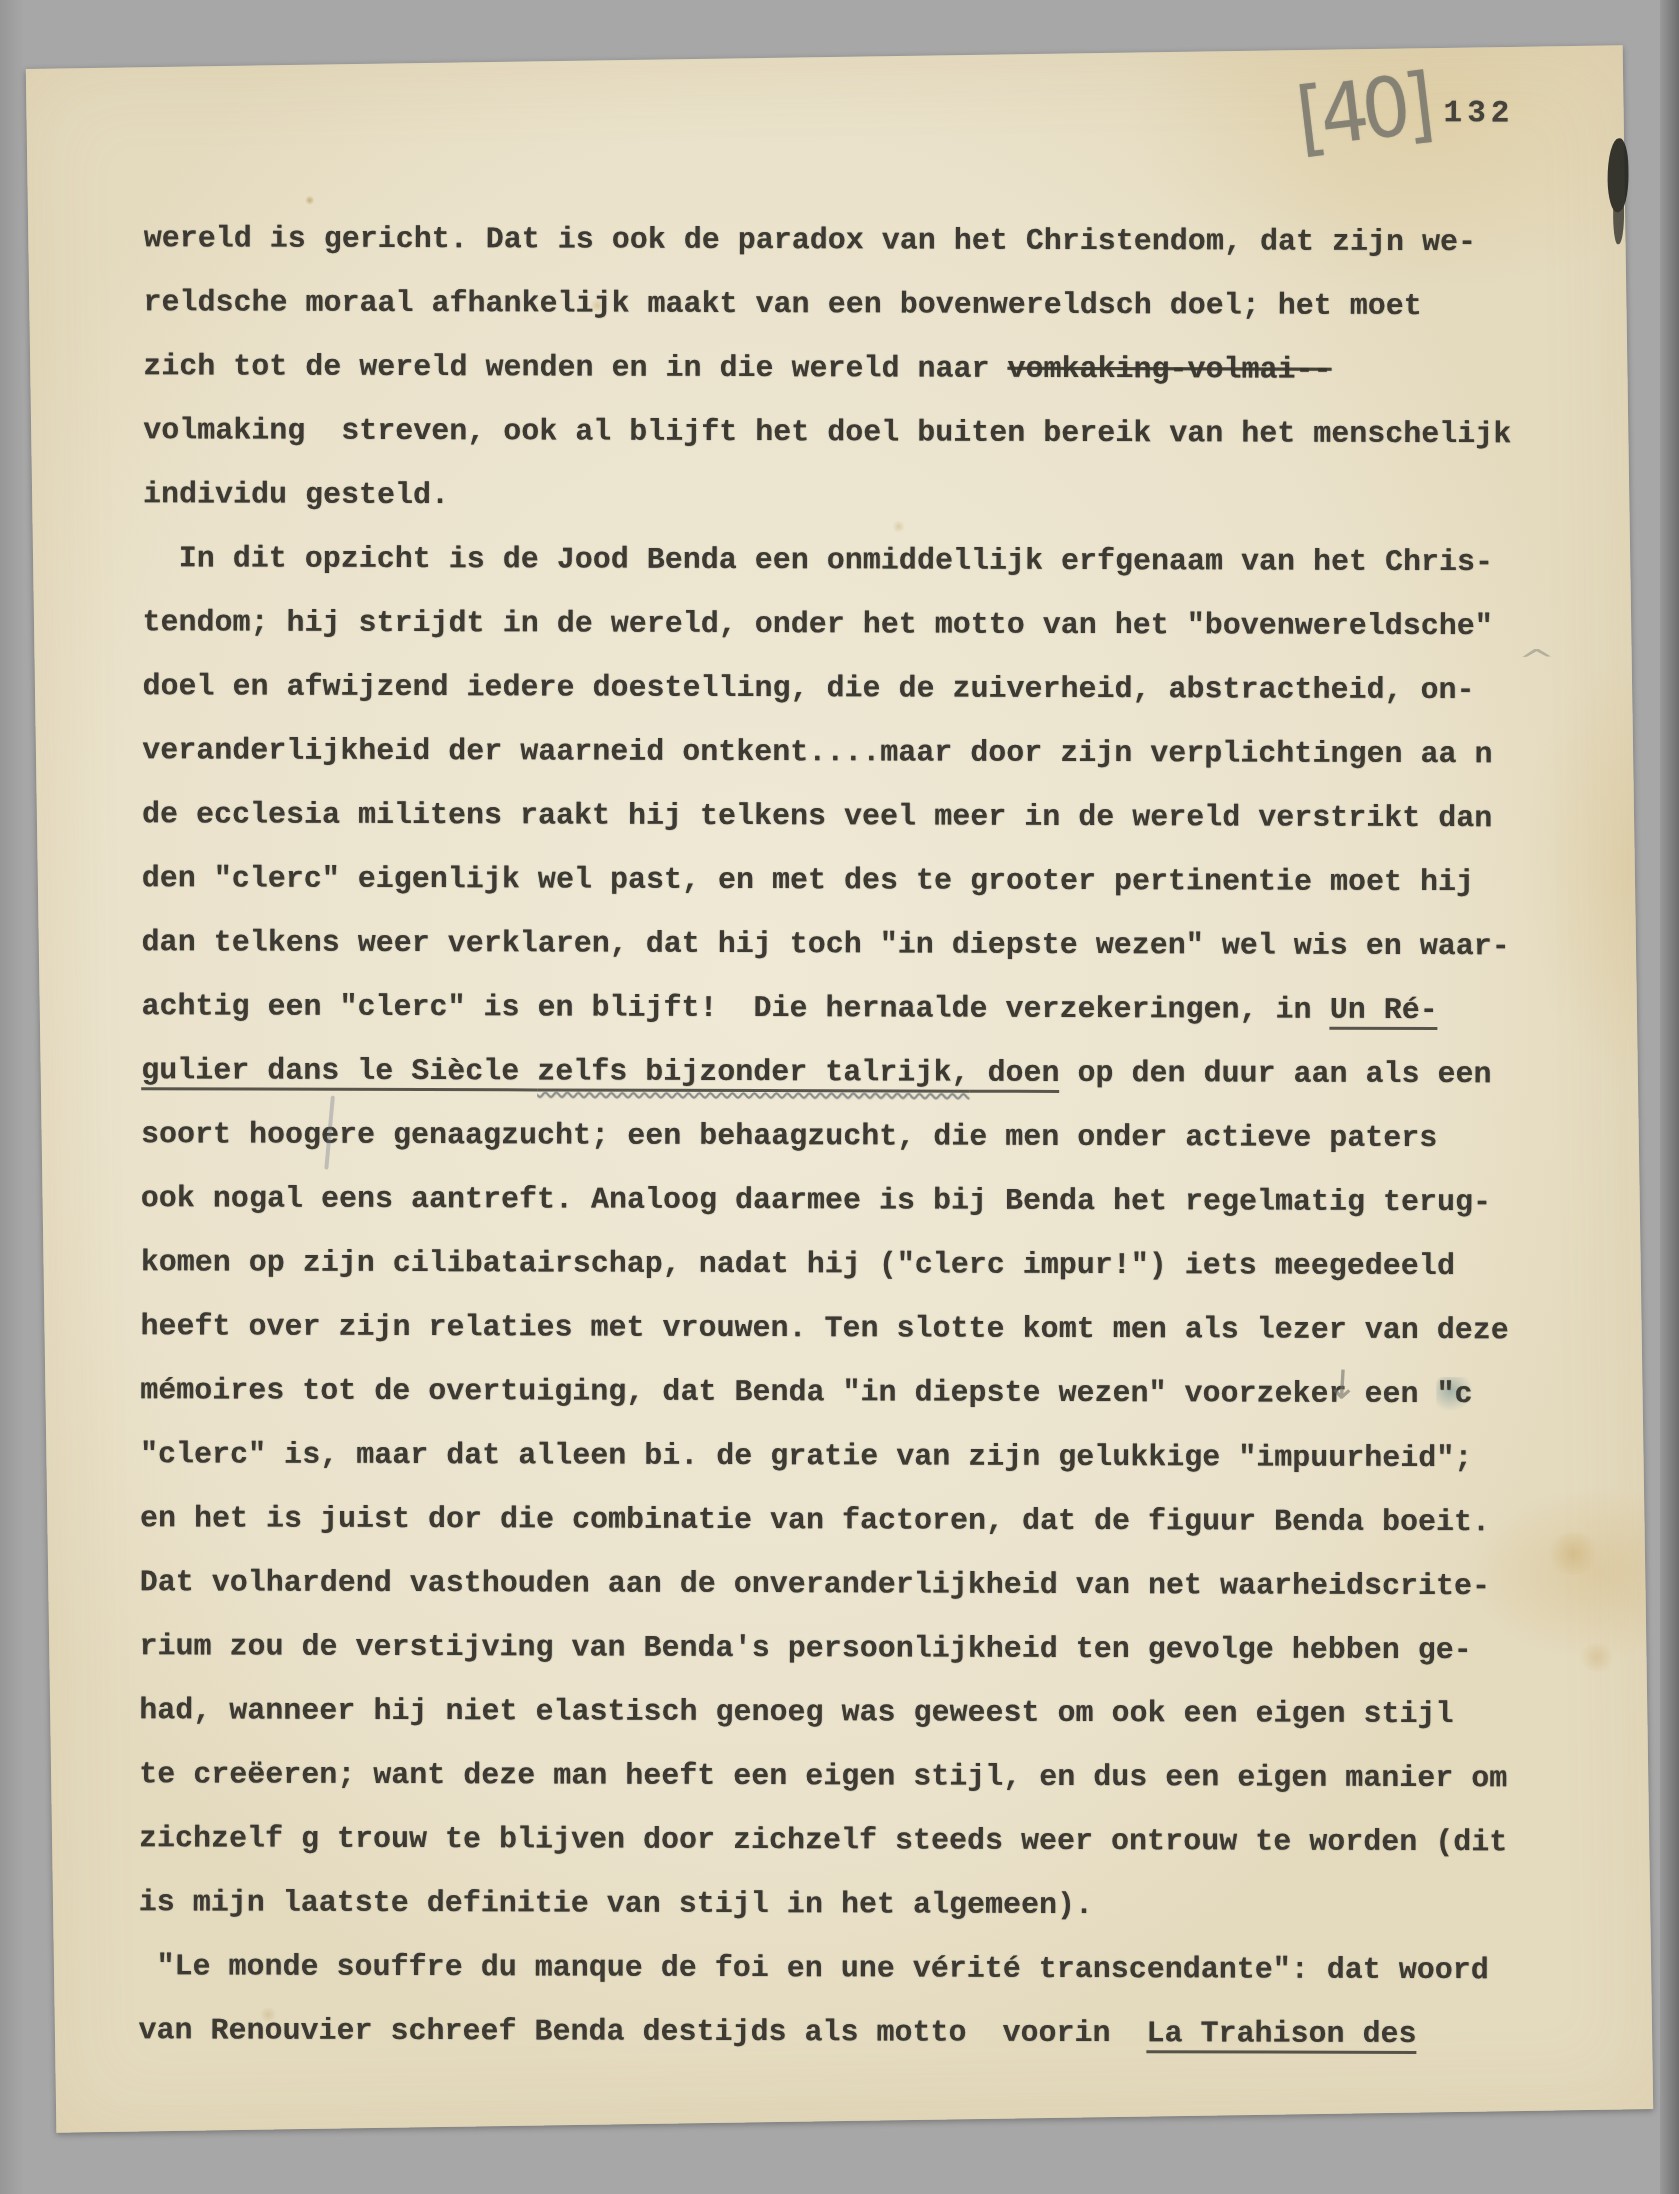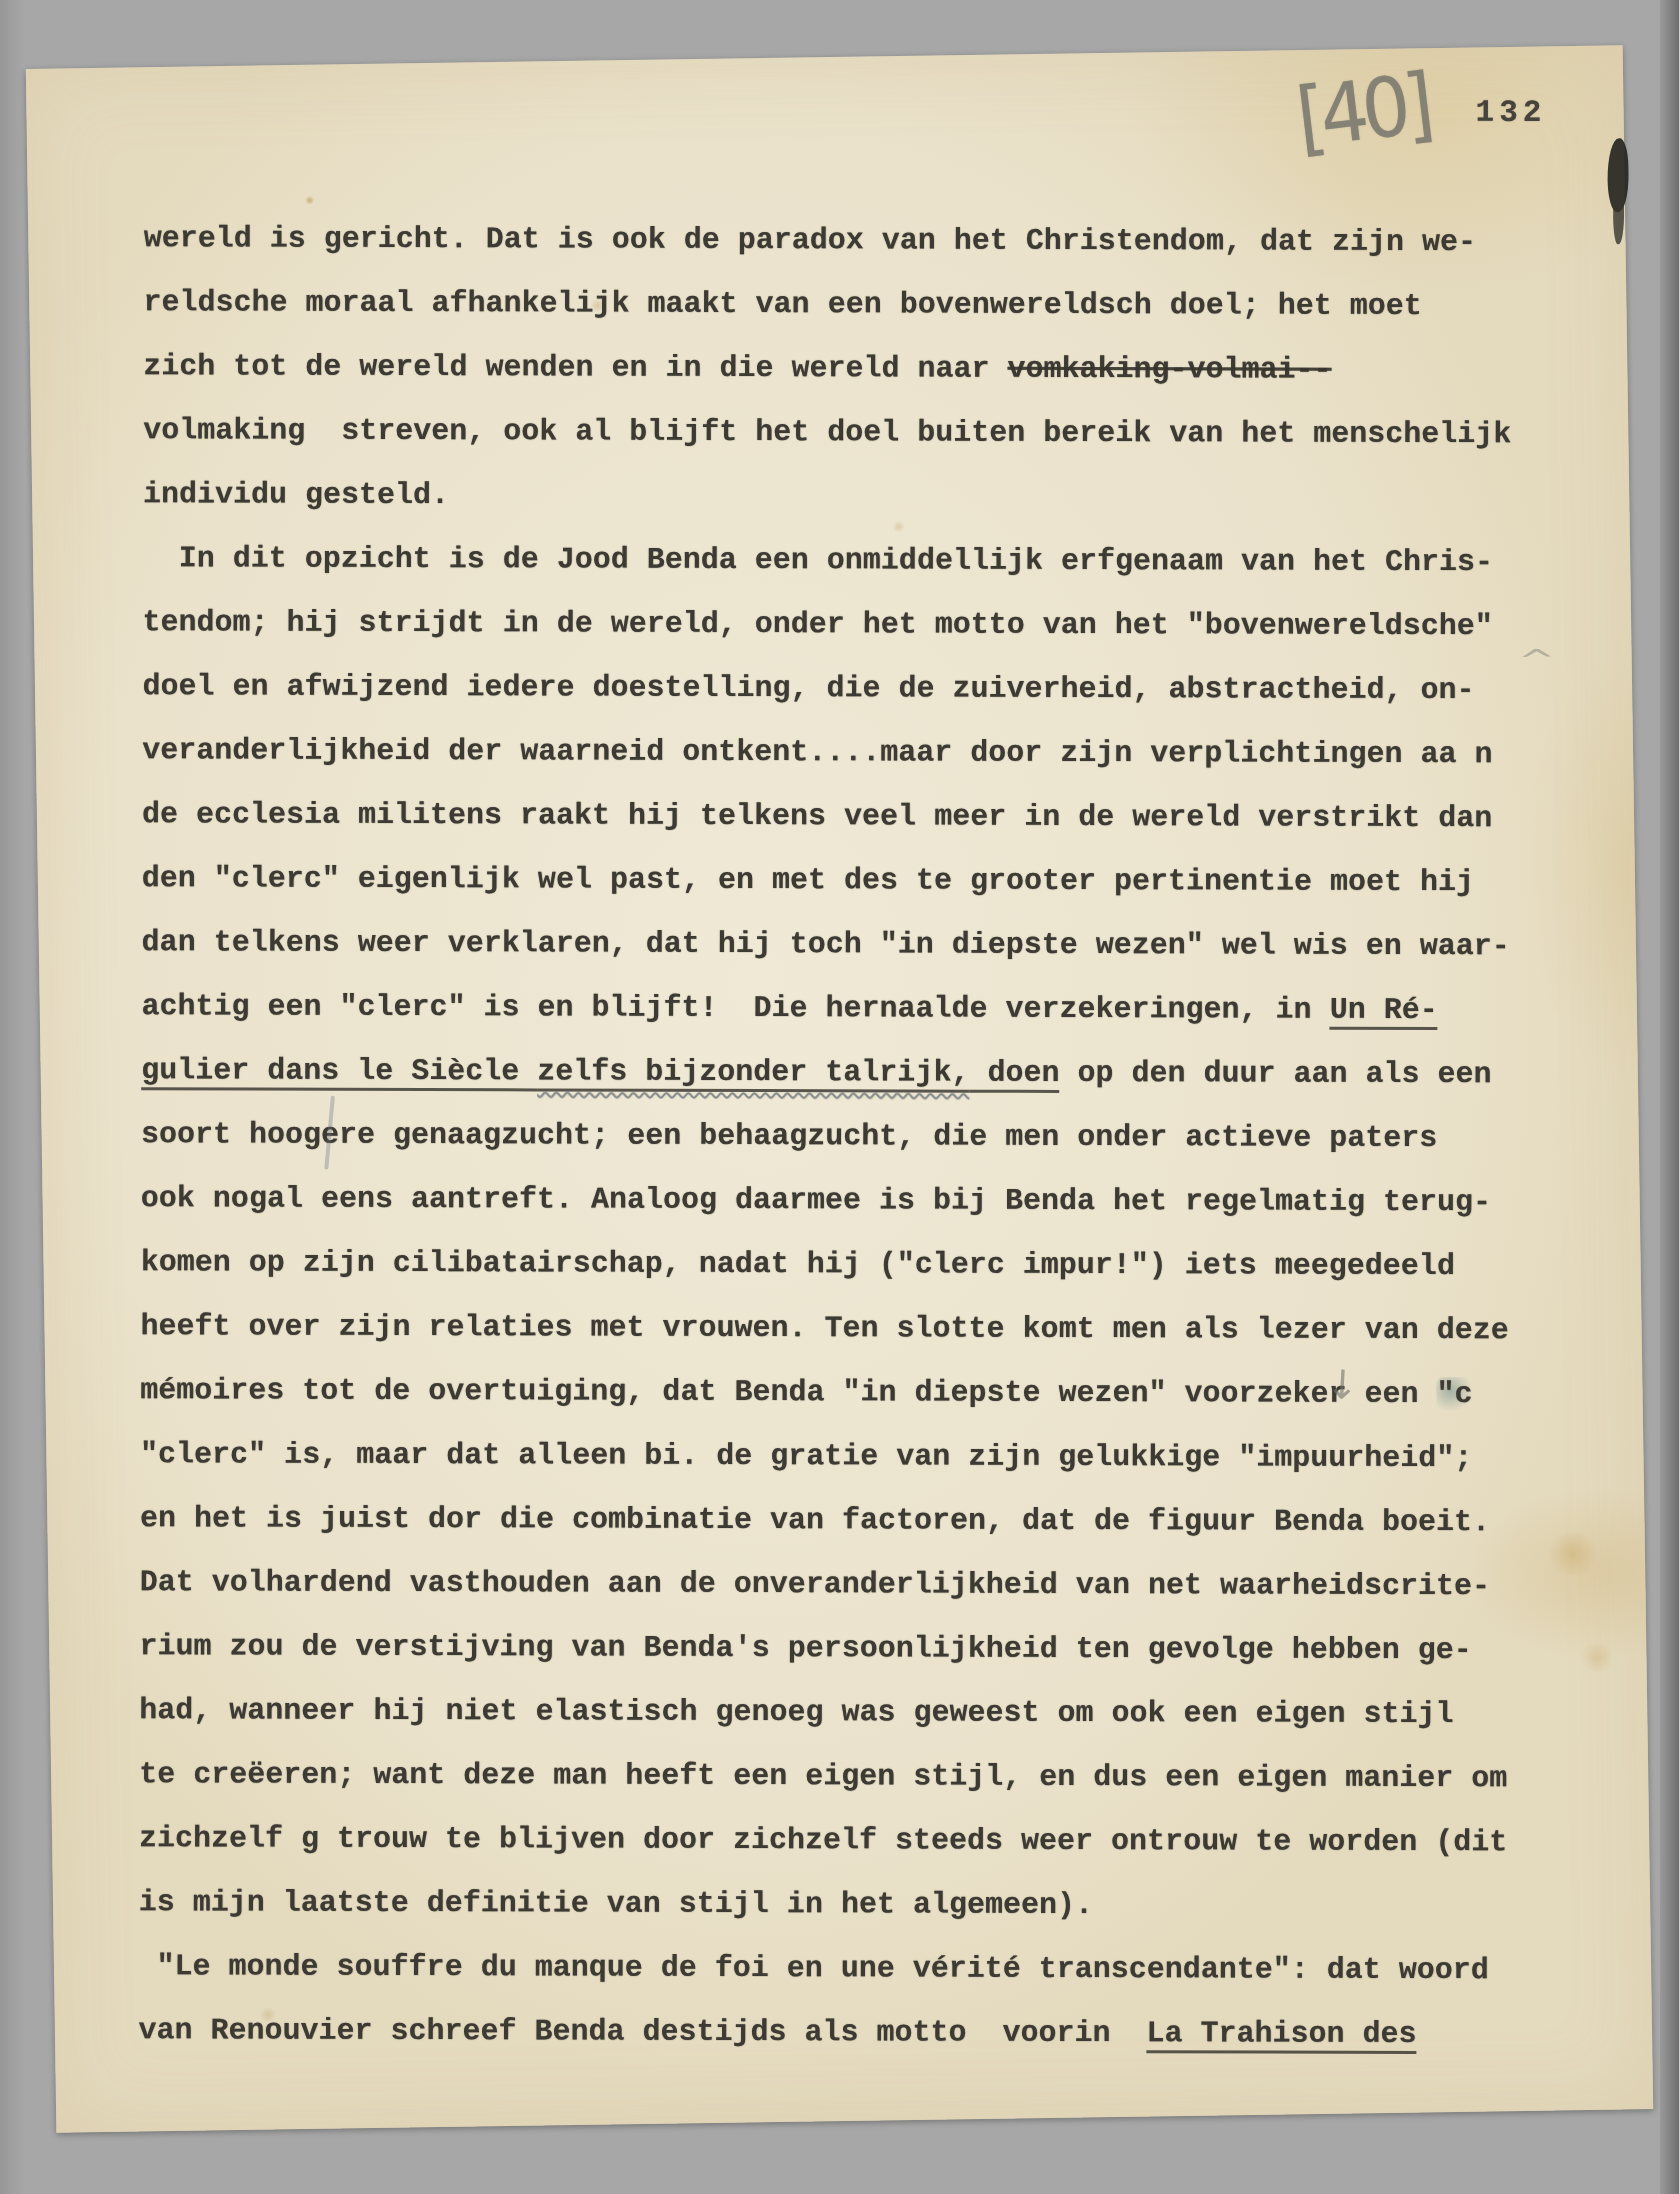--- a/index.html
+++ b/index.html
@@ -68,21 +68,20 @@
     transform:rotate(-6deg) scaleY(1.08);
     text-shadow:0 0 1.2px rgba(122,120,110,.5);
   }
   .page-number{
     position:absolute;left:1417px;top:48px;
     font-size:31px;font-weight:bold;
     color:#45433c;
     letter-spacing:5px;
     text-shadow:0 0 1.2px rgba(60,58,48,.5);
     transform:rotate(1deg);
-    margin-left:32px;
   }
   .pencil-arrow{
     position:absolute;left:1280px;top:1312px;
     font-family:"DejaVu Sans",sans-serif;
     font-size:40px;
     color:rgba(118,118,110,.62);
     transform:rotate(4deg);
   }
   .pencil-caret{
     position:absolute;left:1490px;top:597px;

